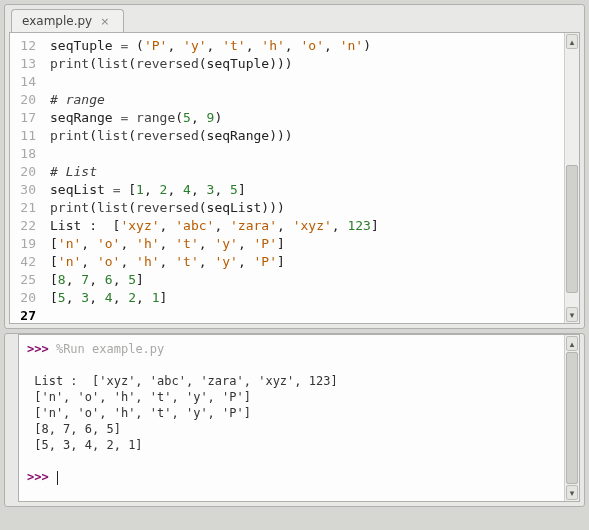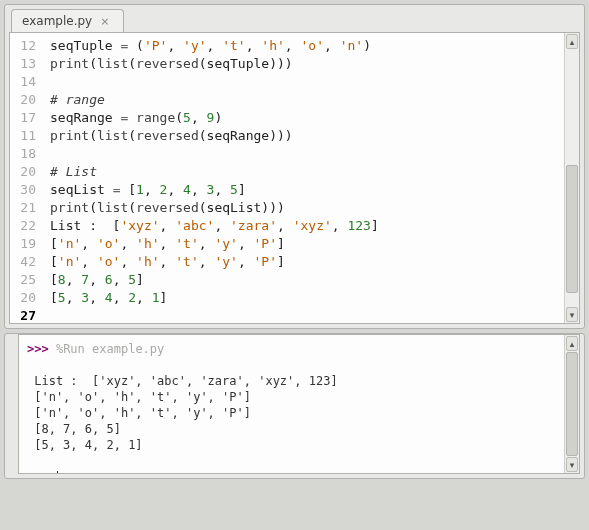--- a/index.html
+++ b/index.html
@@ -50,21 +50,21 @@
   }
   .editor-body, .shell-body {
     background: #fdfdfd;
     border: 1px solid #b0b0ac;
     margin: 0 4px 4px 4px;
     position: relative;
     display: flex;
     overflow: hidden;
   }
   .editor-body { height: 292px; }
-  .shell-body { height: 140px; flex-direction: column; margin-left: 13px; }
+  .shell-body { height: 168px; flex-direction: column; margin-left: 13px; }
   .gutter {
     background: #fdfdfd;
     color: #a8a8a6;
     text-align: right;
     padding: 4px 8px 4px 6px;
     font-family: "DejaVu Sans Mono","Liberation Mono",monospace;
     font-size: 13px;
     line-height: 18px;
     user-select: none;
     min-width: 34px;

